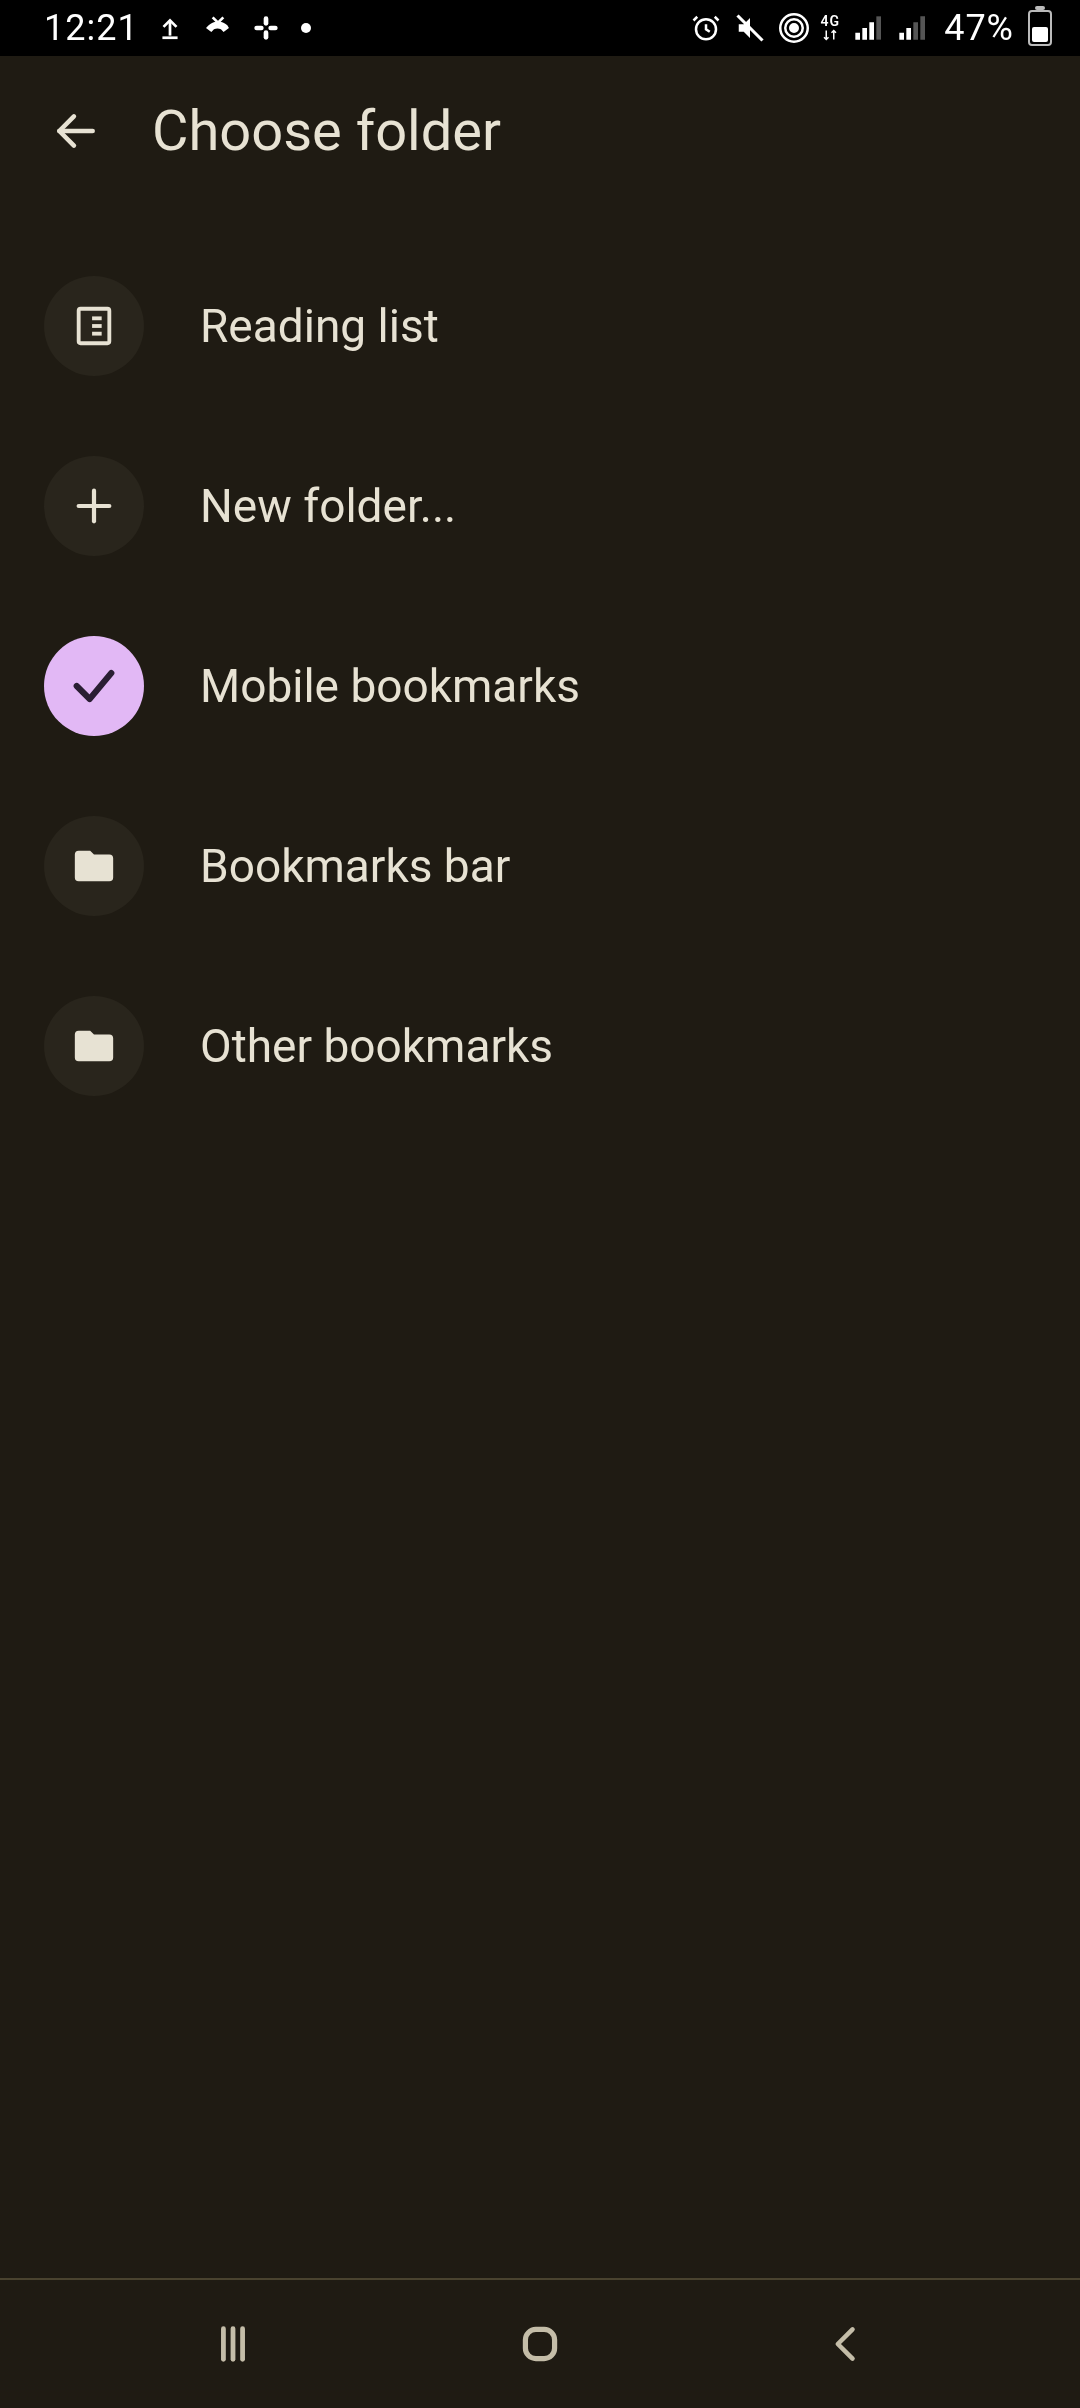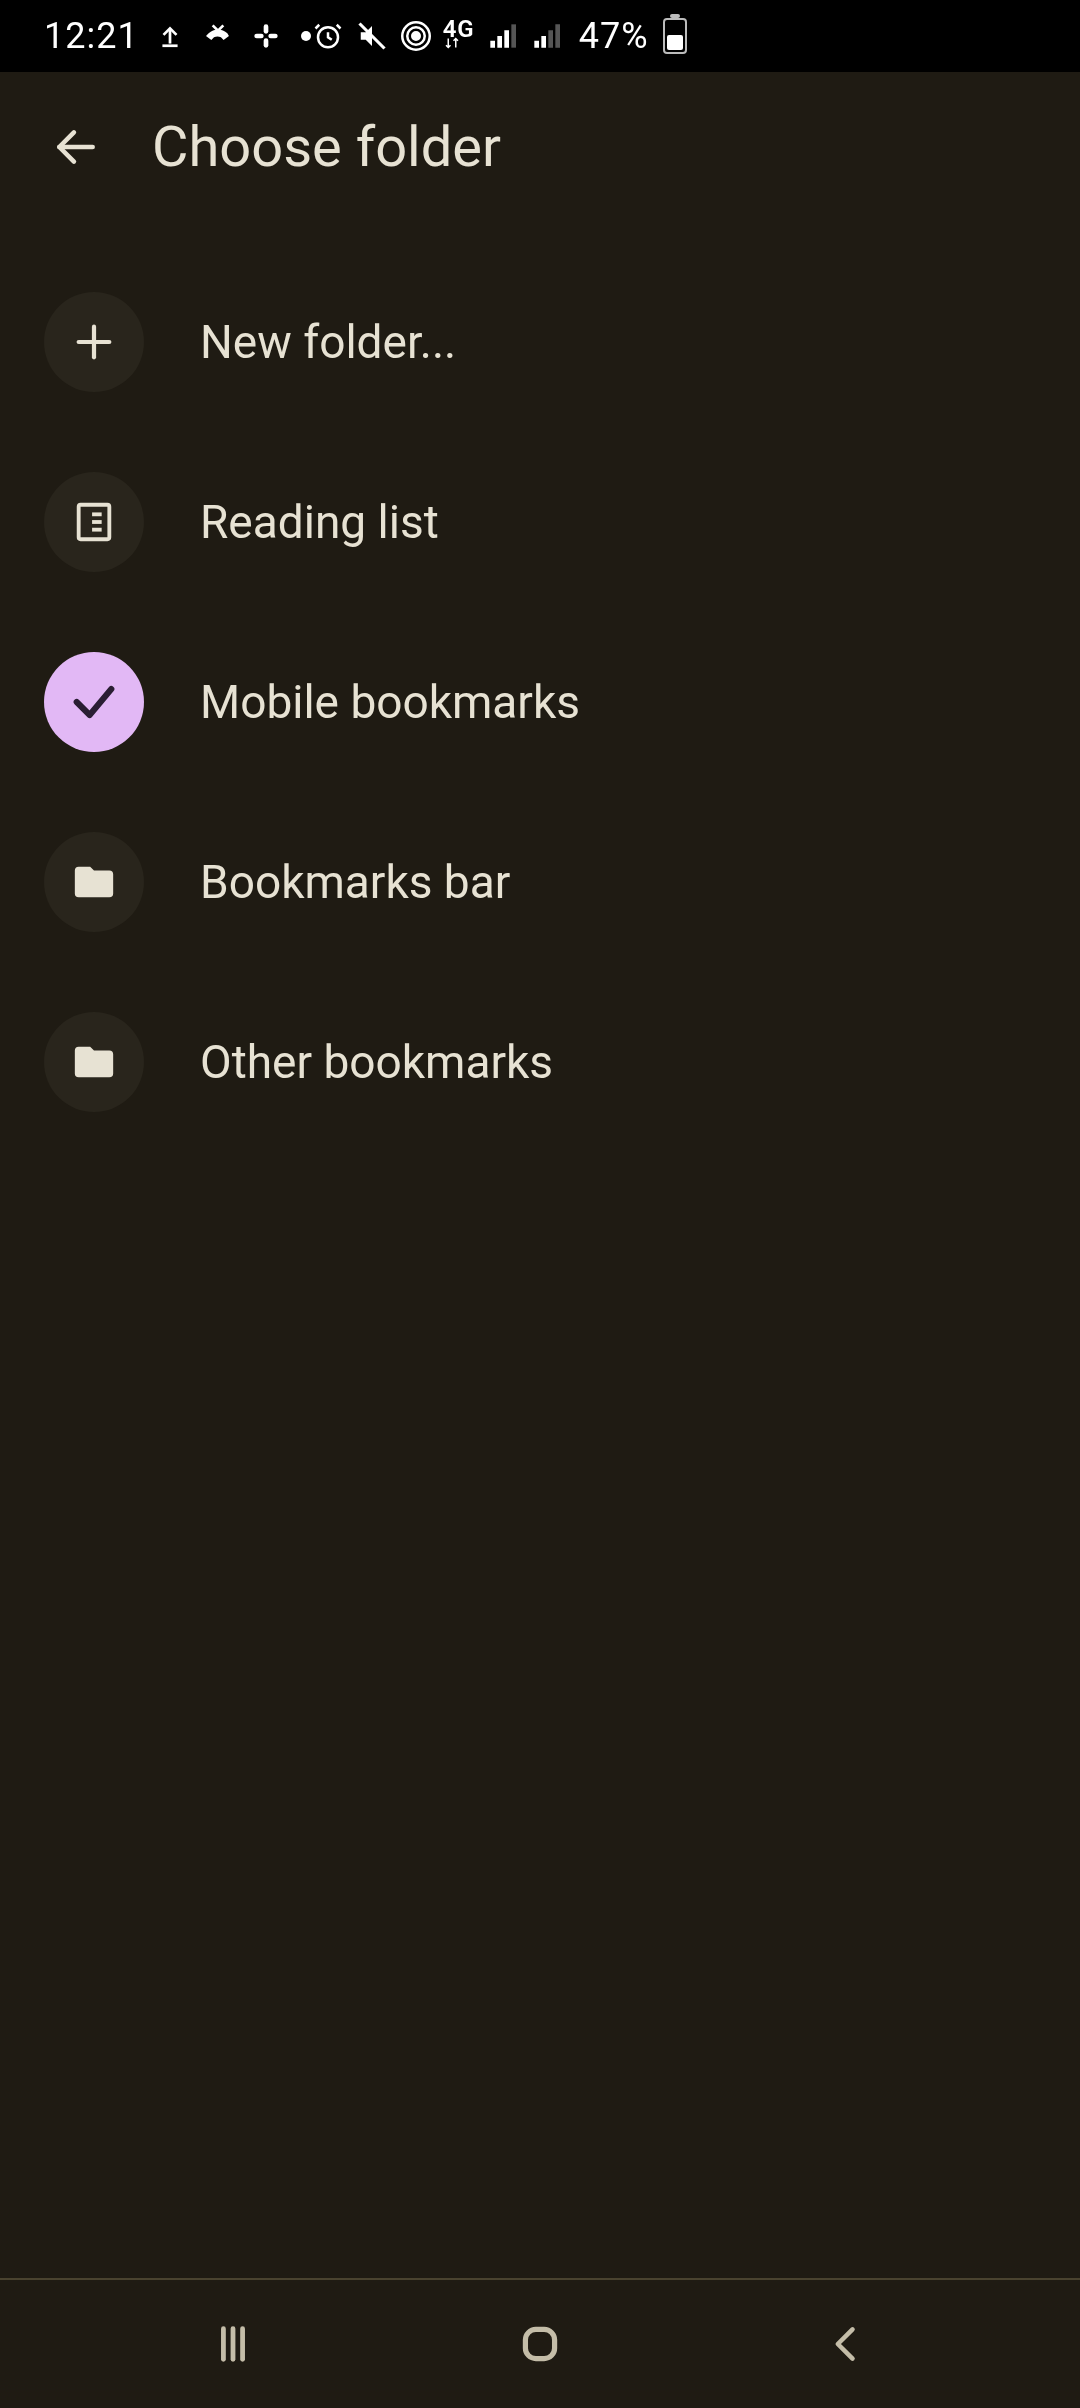--- a/index.html
+++ b/index.html
@@ -6,24 +6,25 @@
     html, body { width: 1080px; height: 2408px; overflow: hidden; }
     body {
       background: #1f1b13;
       font-family: Roboto, Arial, sans-serif;
       color: #e7e2d3;
       display: flex;
       flex-direction: column;
     }
     
     .status-bar {
-      height: 72px;
+      height: 56px;
       background: #000;
       display: flex;
       align-items: center;
+      justify-content: space-between;
       padding: 0 28px 0 44px;
       font-size: 34px;
       color: #fff;
       letter-spacing: 1px;
     }
     .status-left, .status-right {
       display: flex;
       align-items: center;
       gap: 14px;
     }
@@ -35,21 +36,21 @@
       width: 24px; height: 36px; border: 2px solid #bbb; border-radius: 4px; position: relative; margin-left:4px;
       display:inline-block;
     }
     .batt::before {
       content:""; position:absolute; left:5px; right:5px; top:-6px; height:4px; background:#bbb; border-radius:2px;
     }
     .batt::after{
       content:""; position:absolute; left:2px; right:2px; bottom:2px; height:47%; background:#fff; border-radius:2px;
     }
     .pct { font-size:36px; margin-left:6px;}
-    .tiny4g { font-size:24px; line-height:14px; text-align:center; font-weight:600;}
+    .tiny4g { font-size:14px; line-height:14px; text-align:center; font-weight:600;}
     
     .app-bar {
       display: flex;
       align-items: center;
       height: 150px;
       padding-left: 36px;
       padding-right: 52px;
     }
     .back-btn {
       width: 80px; height: 80px; border-radius: 50%;
@@ -180,46 +181,46 @@
   <div class="back-btn">
     <svg width="50" height="50" viewBox="0 0 24 24" fill="none" stroke="#e7e2d3" stroke-width="2.2" stroke-linecap="round" stroke-linejoin="round">
       <line x1="20" y1="12" x2="4" y2="12"></line>
       <polyline points="11 5 4 12 11 19"></polyline>
     </svg>
   </div>
   <div class="title">Choose folder</div>
 </div>
 
 <div class="list">
-
-  <div class="item">
-    <div class="icon-circle">
-      <svg width="46" height="46" viewBox="0 0 24 24" fill="none" stroke="#e7e2d3" stroke-width="2.2" stroke-linecap="round">
-          <line x1="12" y1="4" x2="12" y2="20"></line>
-          <line x1="4" y1="12" x2="20" y2="12"></line>
-        </svg>
-    </div>
-    <span class="label">New folder...</span>
-  </div>
 
   <div class="item">
     <div class="icon-circle">
       <svg width="46" height="46" viewBox="0 0 24 24" fill="none" stroke="#e7e2d3" stroke-width="2">
         <rect x="4" y="3" width="16" height="18" rx="1"></rect>
         <line x1="8" y1="8" x2="8" y2="8"></line>
           <line x1="11" y1="8" x2="16" y2="8"></line>
         <line x1="8" y1="12" x2="8" y2="12"></line>
           <line x1="11" y1="12" x2="16" y2="12"></line>
         <line x1="8" y1="16" x2="8" y2="16"></line>
           <line x1="11" y1="16" x2="16" y2="16"></line>
       </svg>
     </div>
     <span class="label">Reading list</span>
   </div>
 
+  <div class="item">
+    <div class="icon-circle">
+      <svg width="46" height="46" viewBox="0 0 24 24" fill="none" stroke="#e7e2d3" stroke-width="2.2" stroke-linecap="round">
+          <line x1="12" y1="4" x2="12" y2="20"></line>
+          <line x1="4" y1="12" x2="20" y2="12"></line>
+        </svg>
+    </div>
+    <span class="label">New folder...</span>
+  </div>
+
   <div class="item selected">
     <div class="icon-circle">
       <svg width="52" height="52" viewBox="0 0 24 24" fill="none" stroke="#2a1e33" stroke-width="2.8" stroke-linecap="round" stroke-linejoin="round">
           <polyline points="4 12 10 18 20 6"></polyline>
         </svg>
     </div>
     <span class="label">Mobile bookmarks</span>
   </div>
 
   <div class="item">

